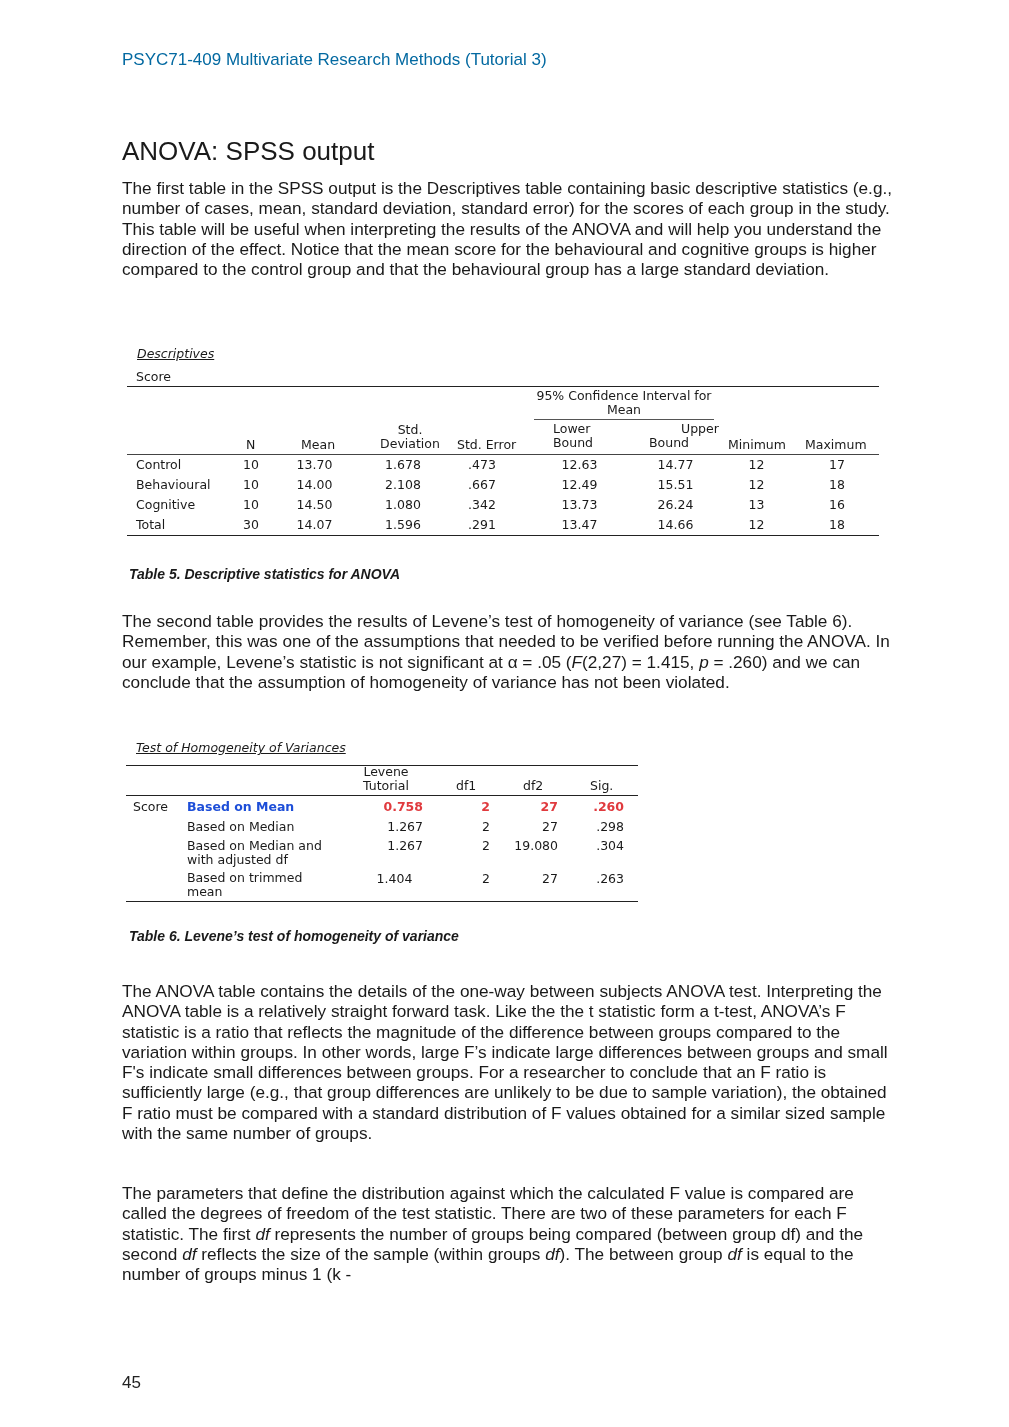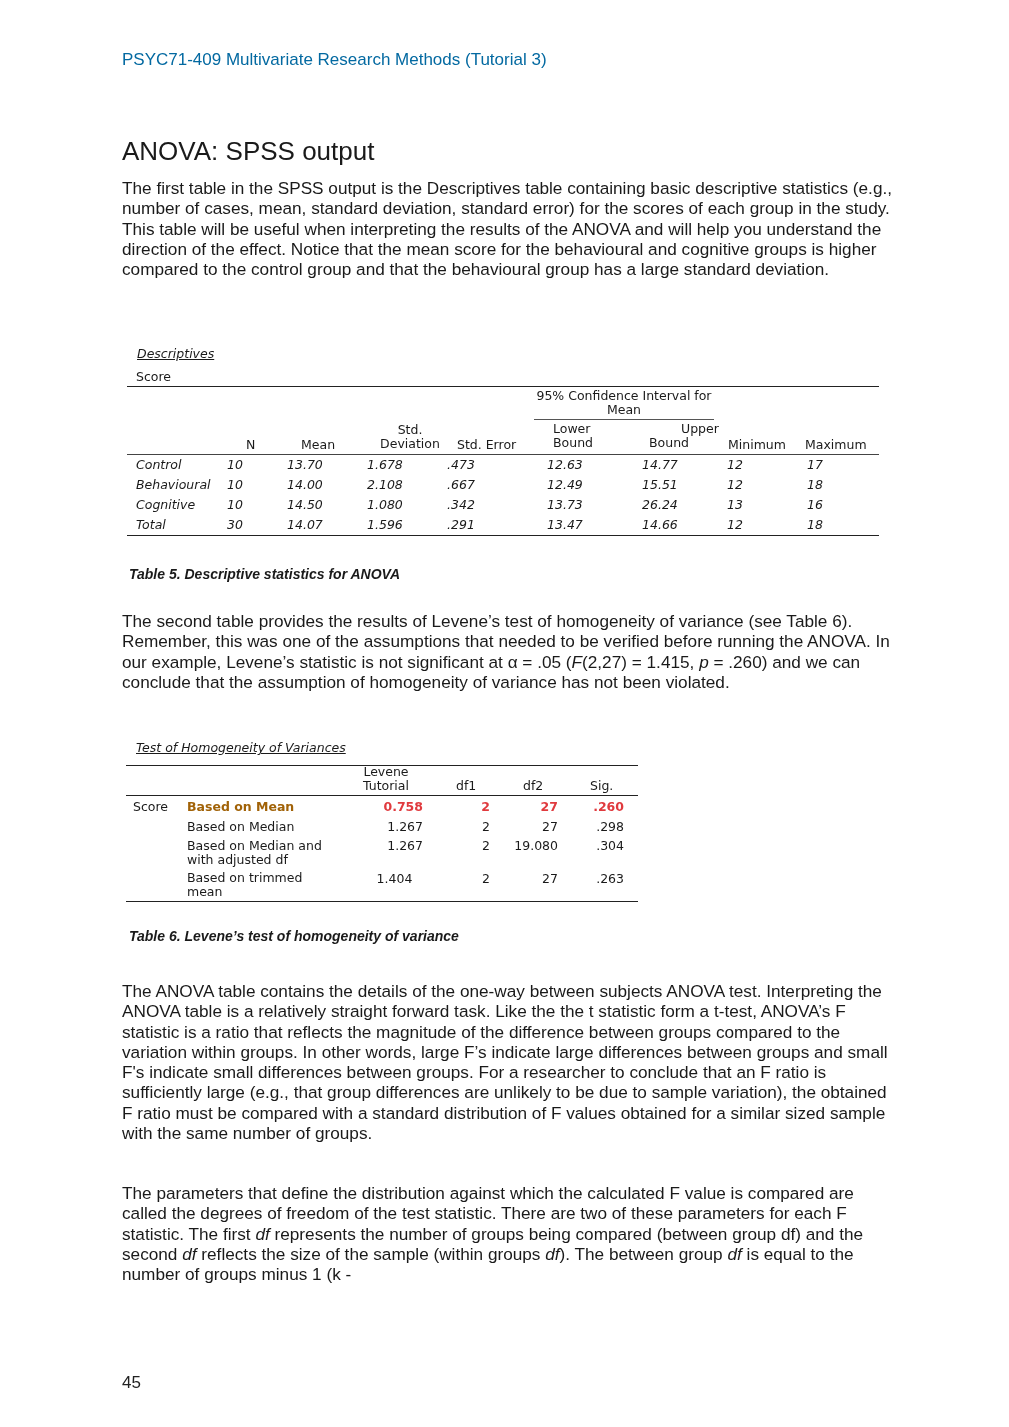--- a/index.html
+++ b/index.html
@@ -13,23 +13,23 @@
     #p3 { top: 981px; }
     #p4 { top: 1183px; }
 
     .spss { font-family: "DejaVu Sans", sans-serif; font-size: 12.5px; color: #1a1a1a; }
     .spss-title { position: absolute; font-style: italic; font-size: 12.5px; text-decoration: underline; }
     .caption { position: absolute; left: 129px; font-family: "Liberation Sans", sans-serif; font-size: 14px; font-style: italic; font-weight: bold; color: #1a1a1a; }
 
     
     #desc-title { left: 137px; top: 346px; }
     #desc { position: absolute; left: 127px; top: 368px; width: 752px; }
-    #desc .row { position: absolute; left: 0; width: 752px; height: 20px; font-style: italic; }
+    #desc .row { position: absolute; left: 0; width: 752px; height: 20px; }
     #desc .cell { position: absolute; white-space: nowrap; }
-    #desc .r { text-align: left; }
+    #desc .r { text-align: center; }
     #desc .hline { position: absolute; left: 0; width: 752px; border-top: 1px solid #222; }
     #desc .hline.thin { border-top: 1px solid #444; }
     #desc .ci-line { position: absolute; left: 407px; width: 180px; border-top: 1px solid #555; }
 
     
     #hom-title { left: 136px; top: 740px; }
     #hom { position: absolute; left: 126px; top: 760px; width: 512px; }
     #hom .cell { position: absolute; white-space: nowrap; }
     #hom .r { text-align: right; }
     #hom .hline { position: absolute; left: 0; width: 512px; border-top: 1px solid #222; }
@@ -125,21 +125,21 @@
   <div class="hline" style="top:5px;"></div>
   <div class="cell" style="left:235px; width:50px; text-align:center; top:4px;">Levene</div>
   <div class="cell" style="left:230px; width:60px; text-align:center; top:18px;">Tutorial</div>
   <div class="cell" style="left:330px; top:18px;">df1</div>
   <div class="cell" style="left:397px; top:18px;">df2</div>
   <div class="cell" style="left:464px; top:18px;">Sig.</div>
   <div class="hline" style="top:35px;"></div>
 
   <div class="cell" style="left:7px; top:39px;">Score</div>
 
-  <div class="cell hl" style="left: 61px; top: 39px; color: #a16207;">Based on Mean</div>
+  <div class="cell hl" style="left: 61px; top: 39px; color: #1d4ed8;">Based on Mean</div>
   <div class="cell r hl" style="left: 240px; width: 57px; top: 39px; color: rgb(224, 58, 62);">0.758</div>
   <div class="cell r hl" style="left: 330px; width: 34px; top: 39px; color: rgb(224, 58, 62);">2</div>
   <div class="cell r hl" style="left: 380px; width: 52px; top: 39px; color: rgb(224, 58, 62);">27</div>
   <div class="cell r hl" style="left: 450px; width: 48px; top: 39px; color: rgb(224, 58, 62);">.260</div>
 
   <div class="cell" style="left:61px; top:59px;">Based on Median</div>
   <div class="cell r" style="left:240px; width:57px; top:59px;">1.267</div>
   <div class="cell r" style="left:330px; width:34px; top:59px;">2</div>
   <div class="cell r" style="left:380px; width:52px; top:59px;">27</div>
   <div class="cell r" style="left:450px; width:48px; top:59px;">.298</div>

